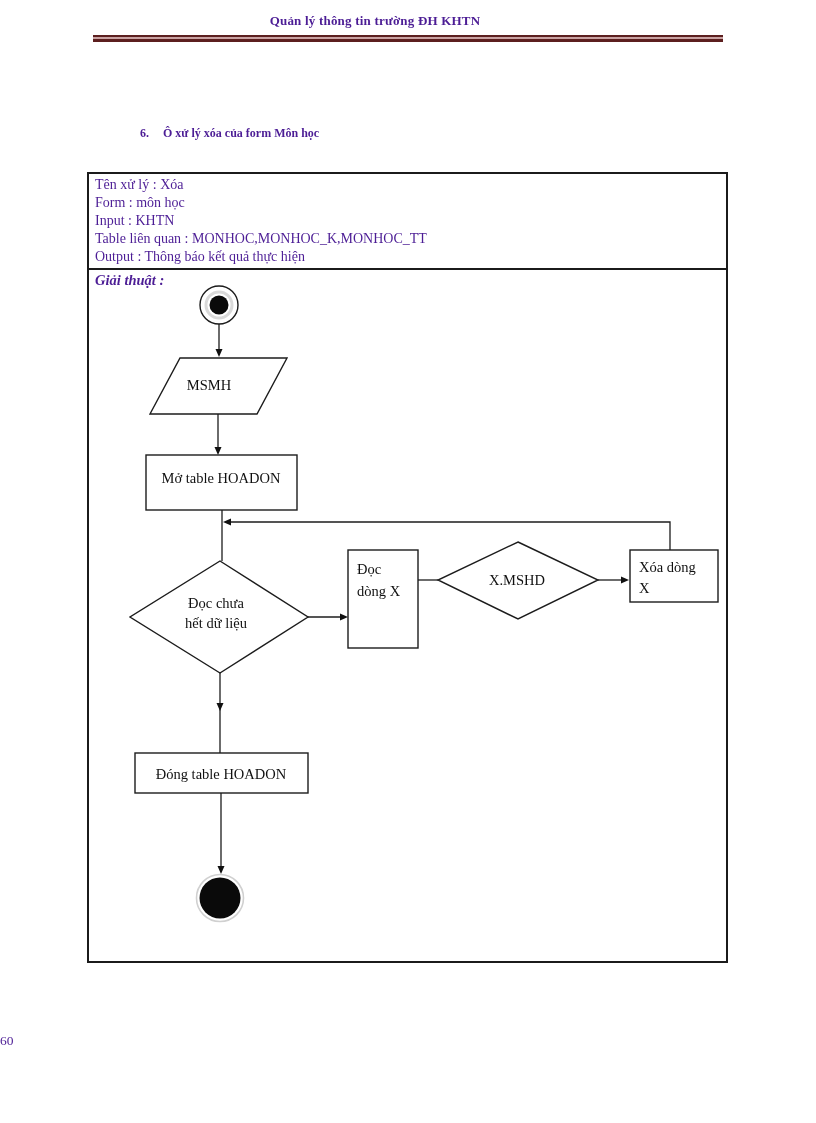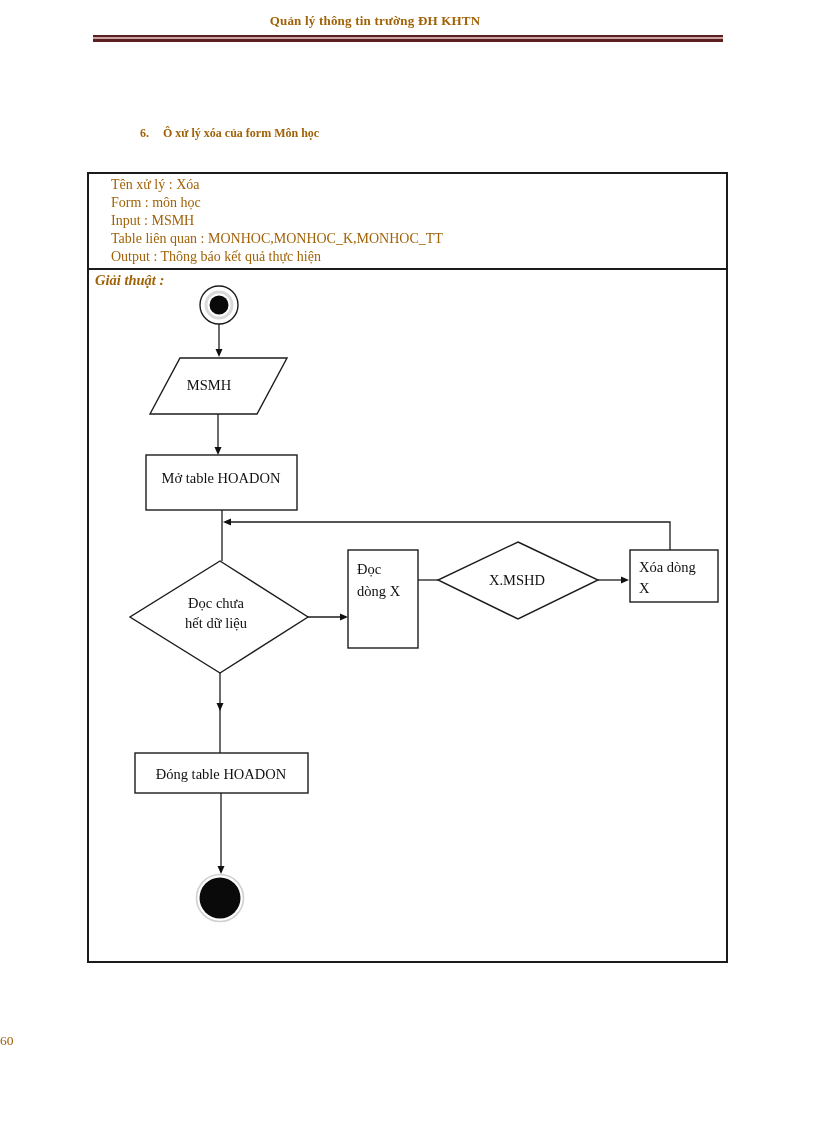--- a/index.html
+++ b/index.html
@@ -2,21 +2,21 @@
 <html><head>
 <meta charset="utf-8">
 <style>
   html, body { margin: 0; padding: 0; background: #ffffff; }
   .page {
     position: relative;
     width: 816px;
     height: 1123px;
     background: #ffffff;
     font-family: "Liberation Serif", "DejaVu Serif", serif;
-    color: #a16207;
+    color: #4c1d95;
     overflow: hidden;
   }
   .header-title {
     position: absolute;
     top: 13px; left: 0; width: 750px;
     text-align: center;
     font-size: 13px;
     font-weight: bold;
     letter-spacing: 0.2px;
   }
@@ -36,21 +36,21 @@
   }
   .section-heading .num { margin-right: 14px; }
   .spec-box {
     position: absolute;
     top: 172px; left: 87px;
     width: 641px; height: 791px;
     border: 2px solid #1b1b1b;
     box-sizing: border-box;
     background: #ffffff;
   }
-  .spec-rows { padding: 2px 6px 0 22px; }
+  .spec-rows { padding: 2px 6px 0 6px; }
   .spec-row {
     font-size: 14px;
     line-height: 18px;
     white-space: nowrap;
   }
   .spec-divider {
     height: 0;
     border-top: 2px solid #1b1b1b;
     margin-top: 2px;
   }
@@ -93,21 +93,21 @@
   </div>
 
   <div class="section-heading">
     <span class="num">6.</span><span>Ô xử lý xóa của form Môn học</span>
   </div>
 
   <div class="spec-box">
     <div class="spec-rows">
       <div class="spec-row">Tên xử lý : Xóa</div>
       <div class="spec-row">Form : môn học</div>
-      <div class="spec-row">Input : MSMH</div>
+      <div class="spec-row">Input : KHTN</div>
       <div class="spec-row">Table liên quan : MONHOC,MONHOC_K,MONHOC_TT</div>
       <div class="spec-row">Output : Thông báo kết quả thực hiện</div>
     </div>
     <div class="spec-divider"></div>
     <div class="spec-algorithm">Giải thuật :</div>
   </div>
 
   <svg class="flowchart" width="816" height="1123" viewBox="0 0 816 1123" xmlns="http://www.w3.org/2000/svg">
 
     <circle class="shape" cx="219" cy="305" r="19"></circle>

